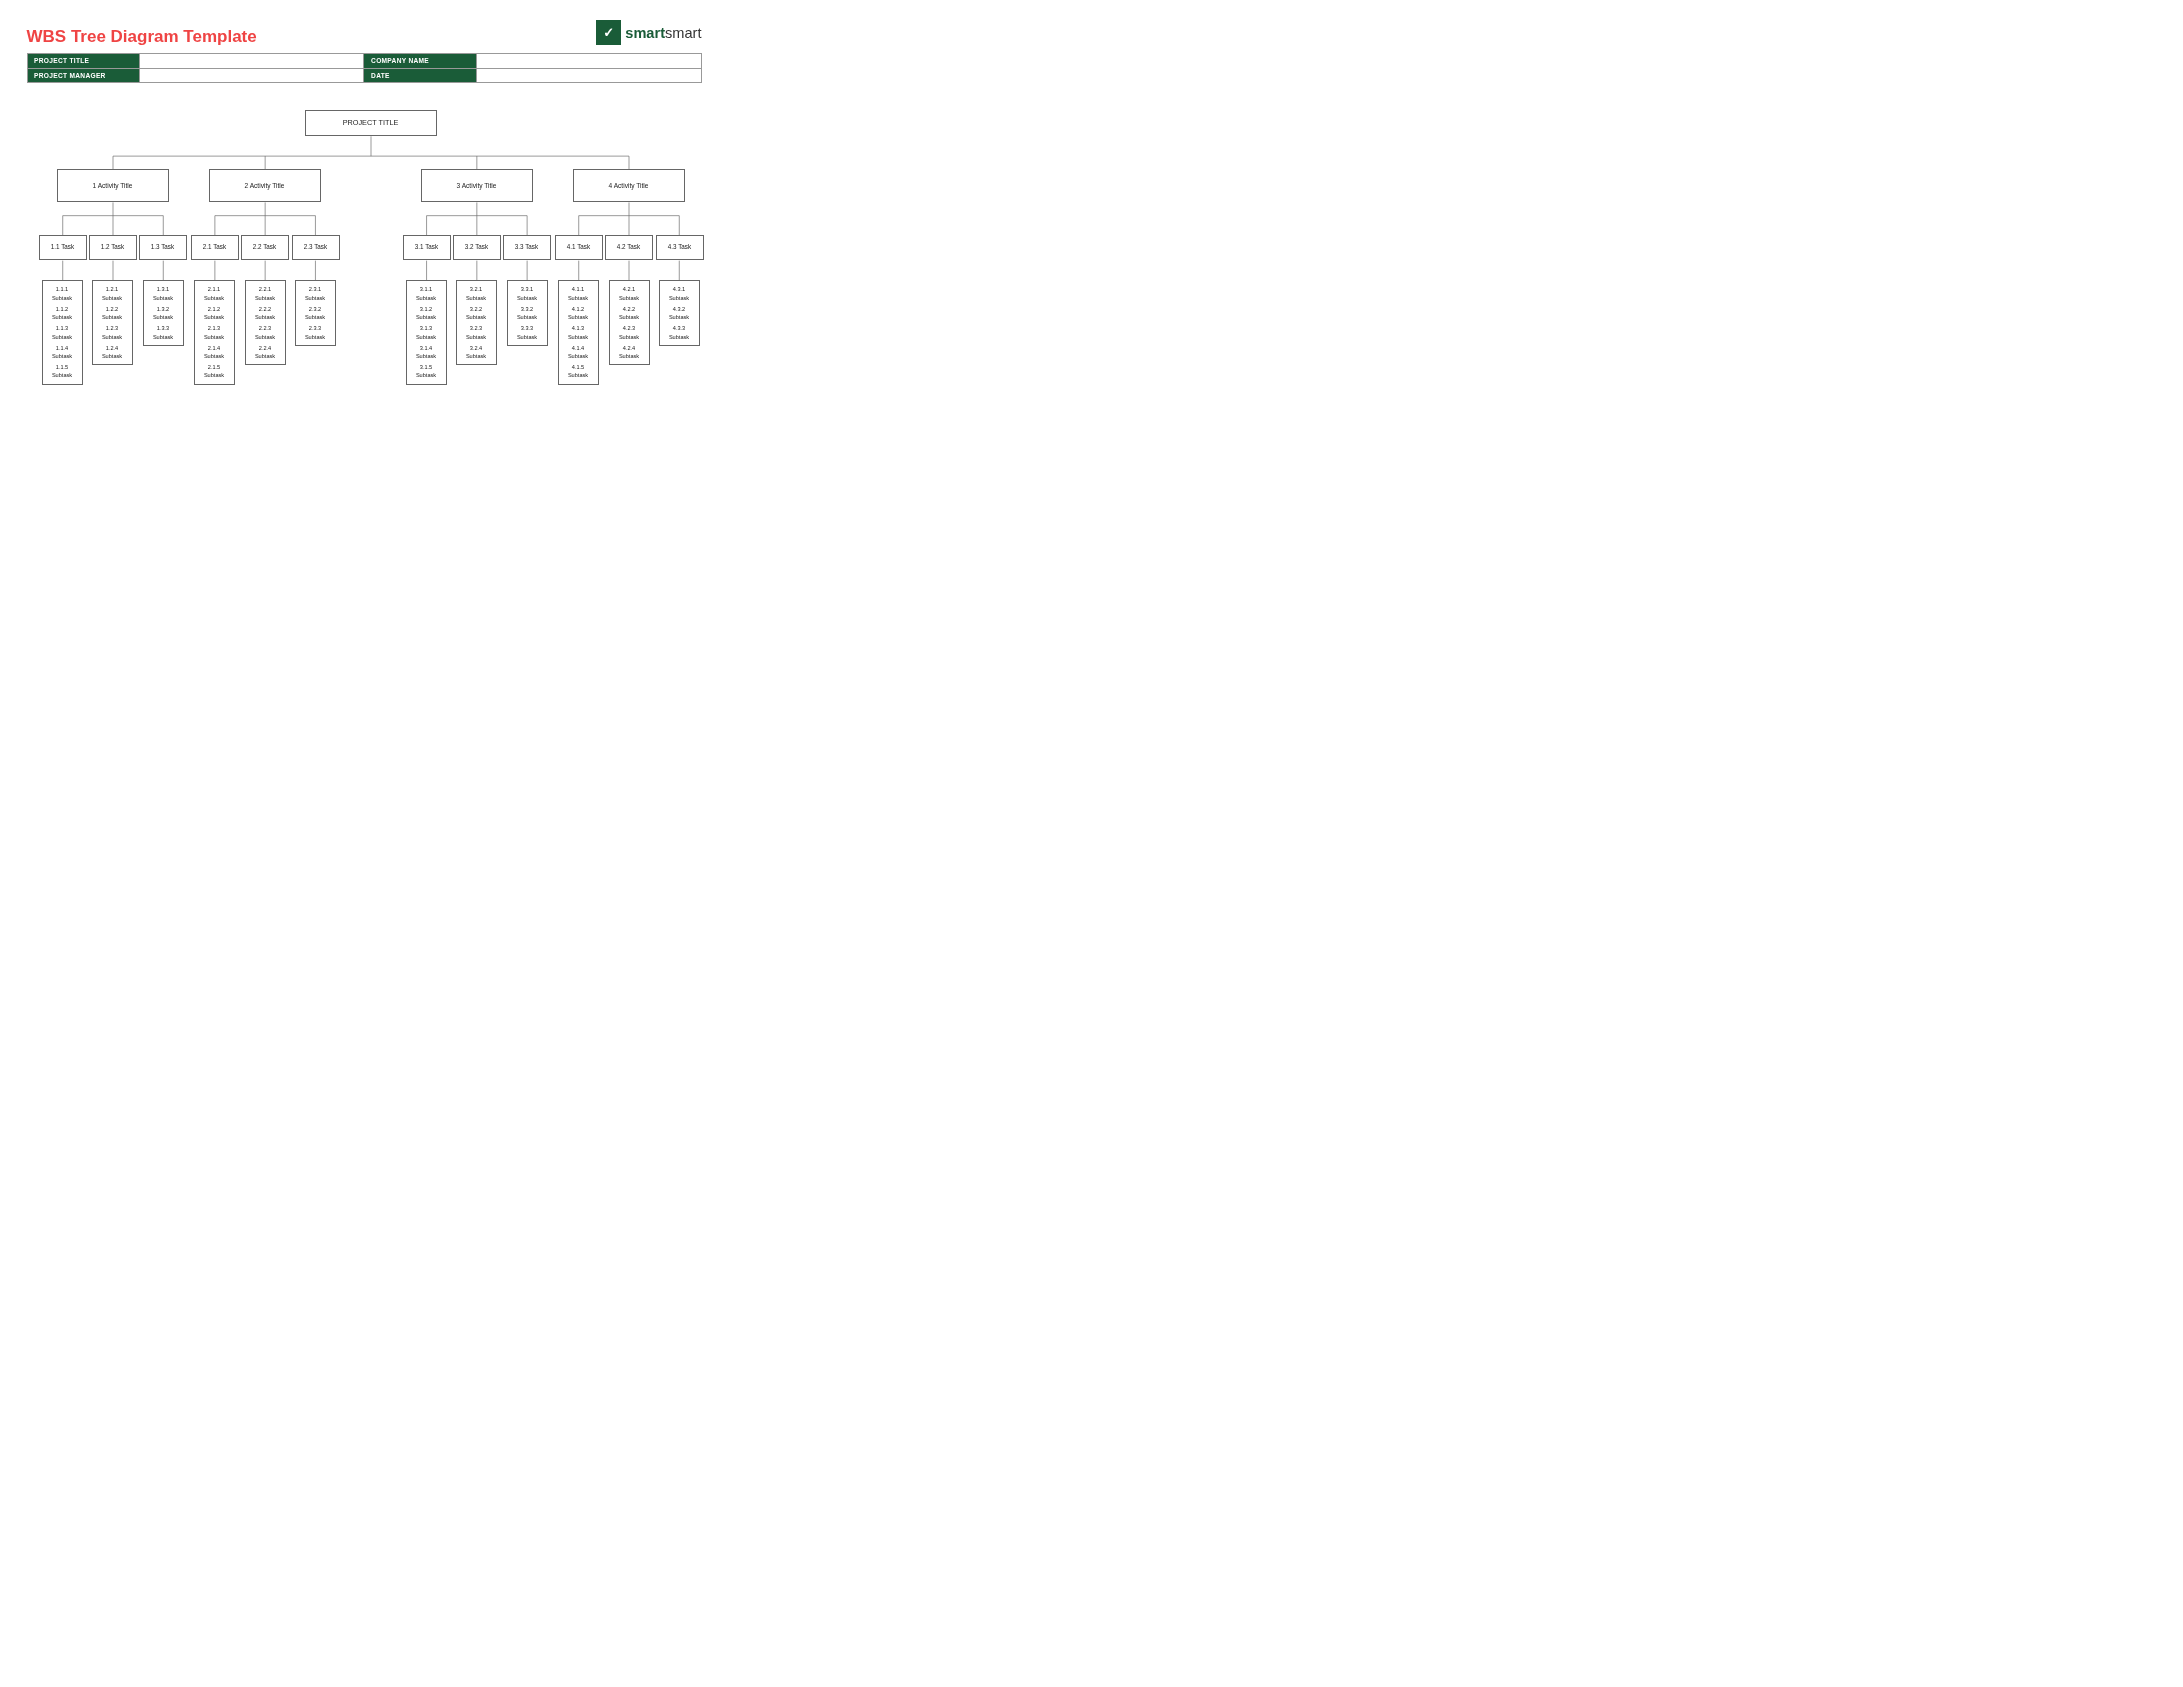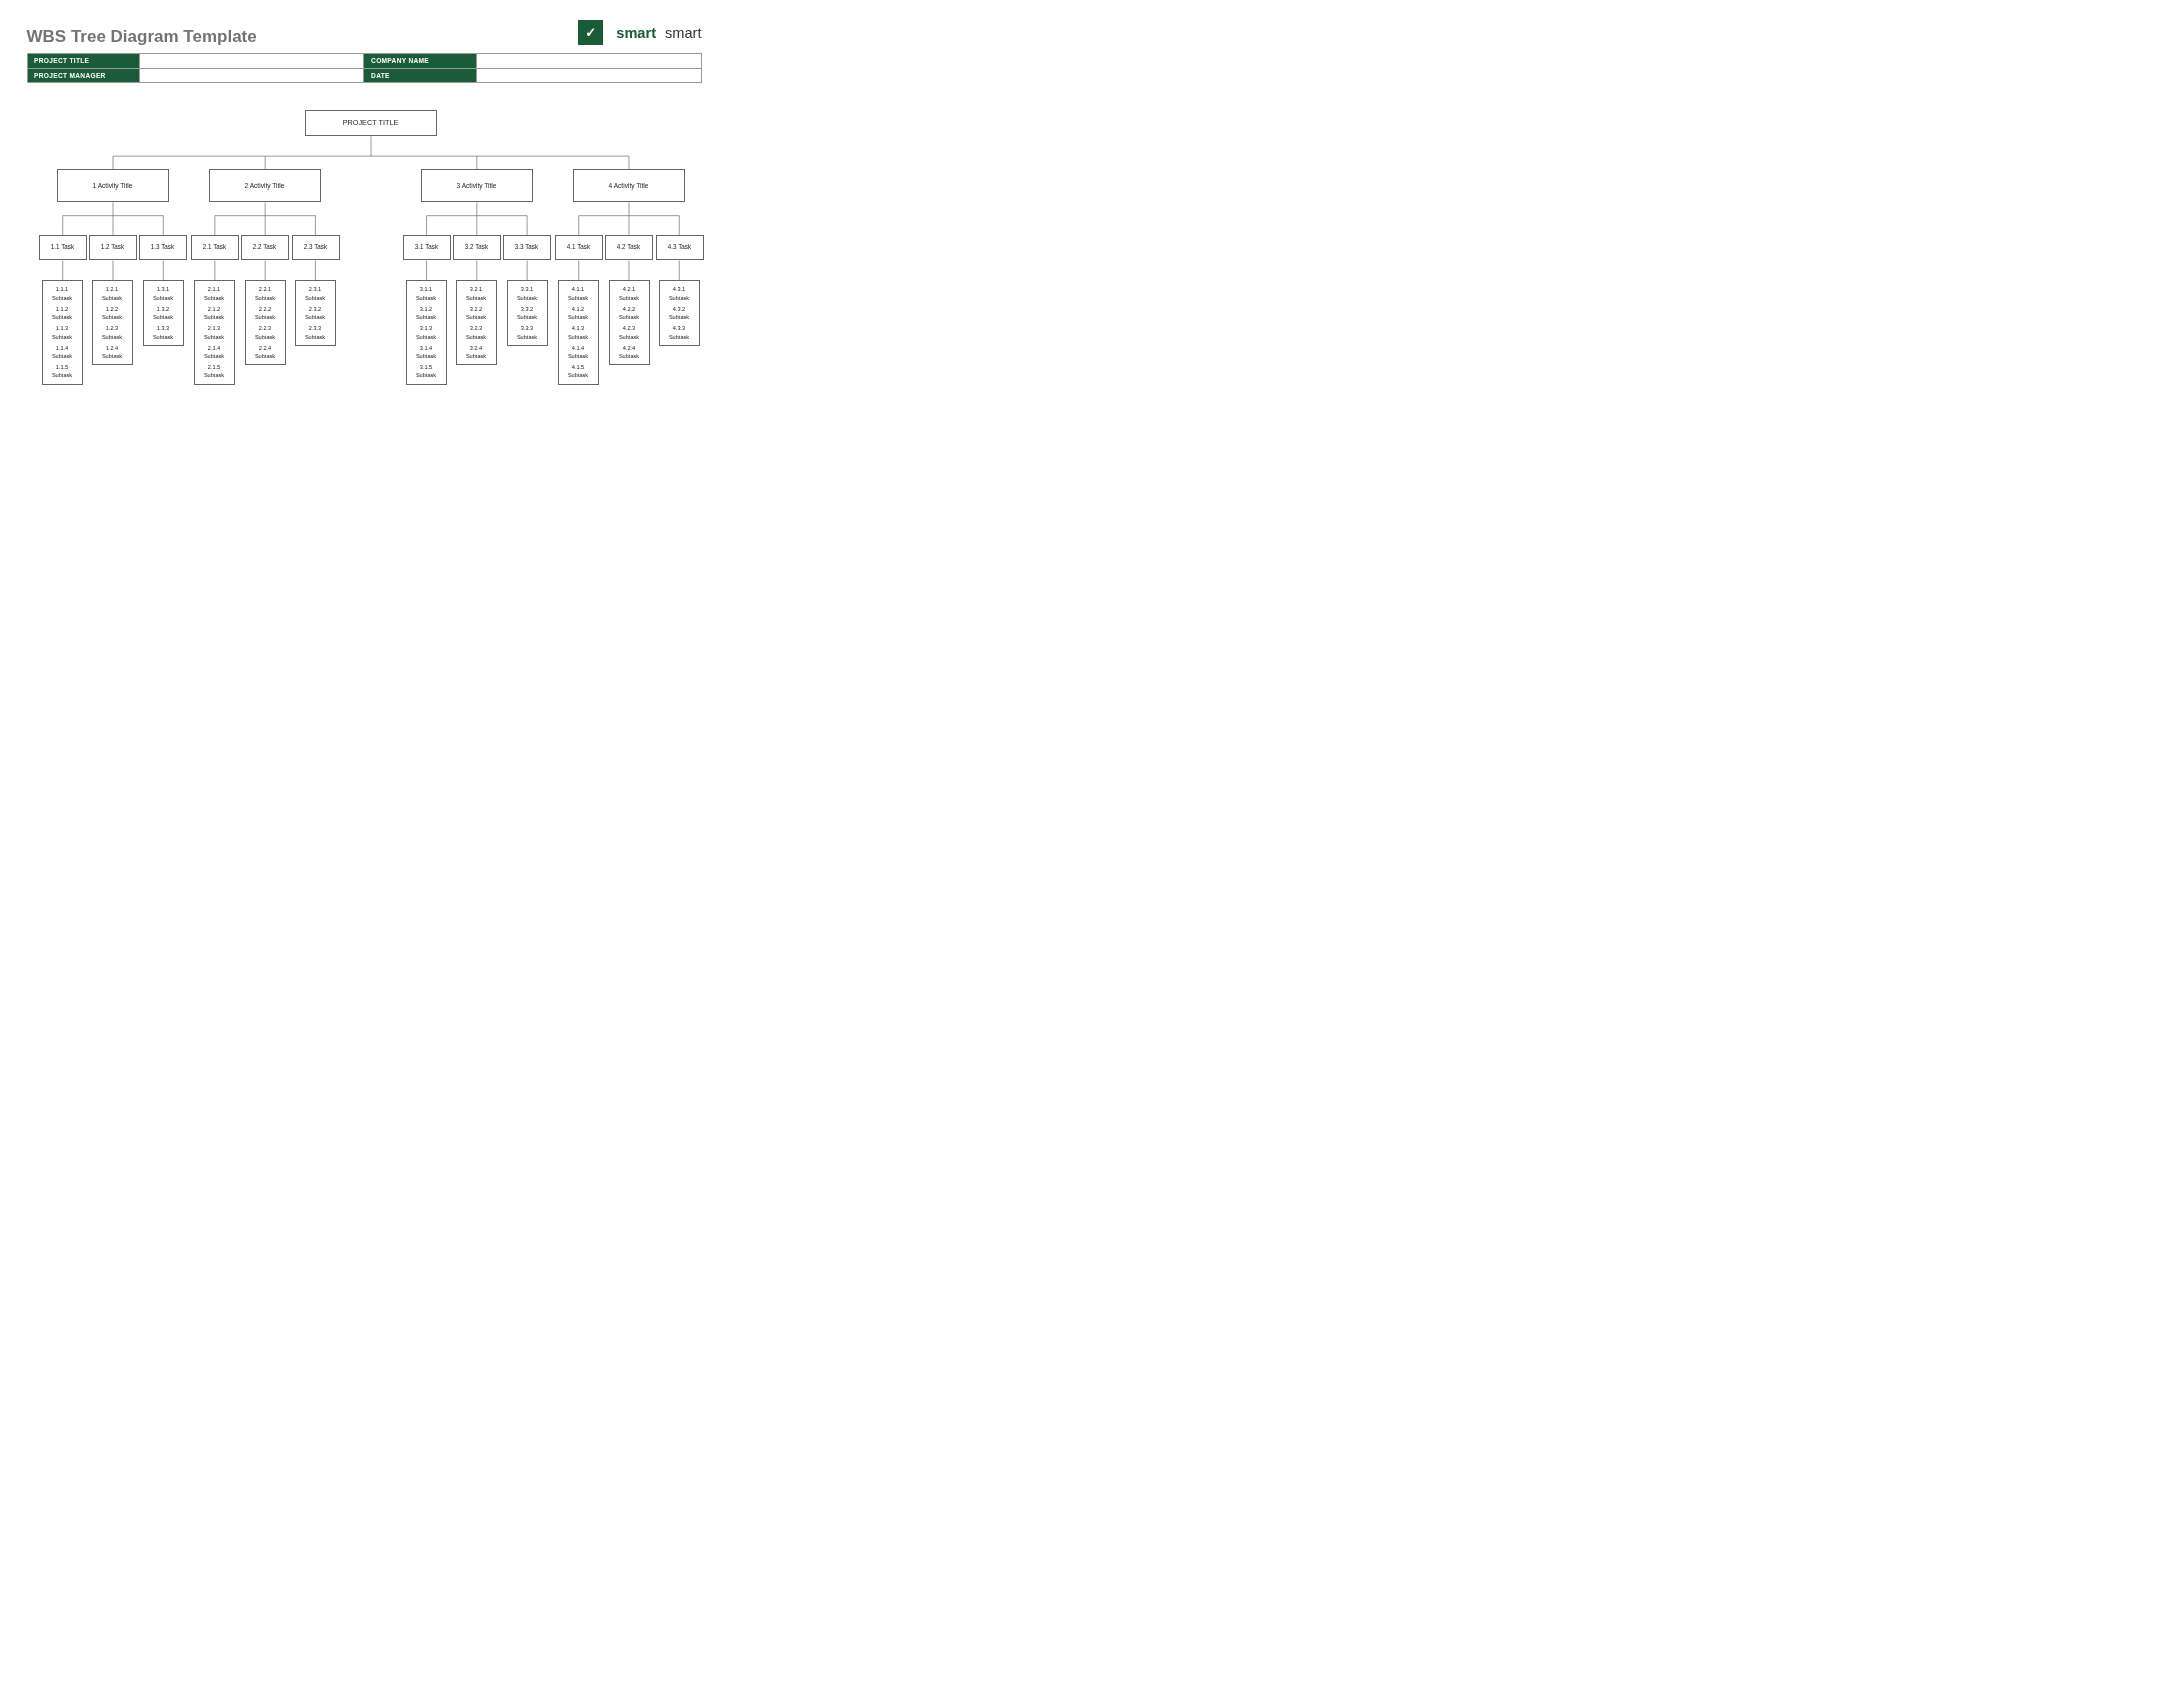--- a/index.html
+++ b/index.html
@@ -13,21 +13,21 @@
     
     .header-top {
       display: flex;
       justify-content: space-between;
       align-items: flex-start;
       margin-bottom: 6.6px;
     }
     .page-title {
       font-size: 17px;
       font-weight: bold;
-      color: #737373;
+      color: #ef4444;
       margin-top: 6.6px;
     }
     .logo-area {
       display: flex;
       align-items: center;
       gap: 4px;
     }
     .logo-check {
       width: 25px;
       height: 25px;
@@ -40,21 +40,20 @@
       font-weight: bold;
     }
     .logo-text {
       font-size: 14.6px;
       font-weight: normal;
       color: #333;
     }
     .logo-text span {
       color: #1a5c38;
       font-weight: bold;
-      margin-left: 9px;
     }
     
     .info-table {
       width: 100%;
       border-collapse: collapse;
       margin-bottom: 20px;
     }
     .info-table td {
       border: 0.7px solid #999;
       padding: 3.3px 6.6px;

